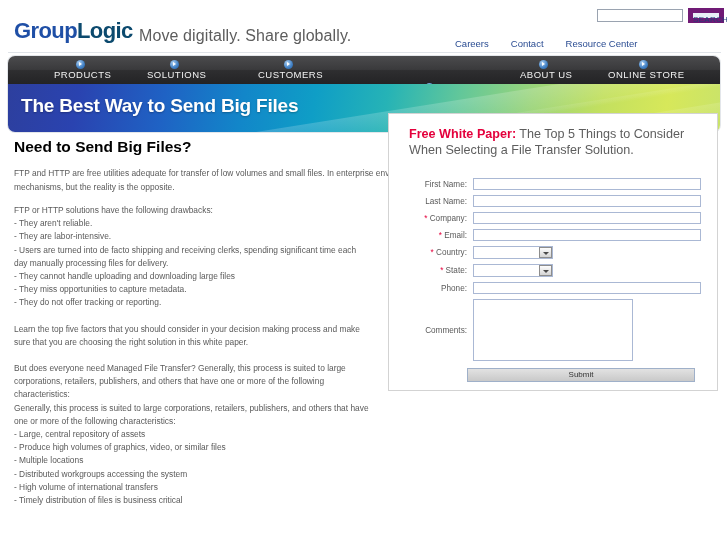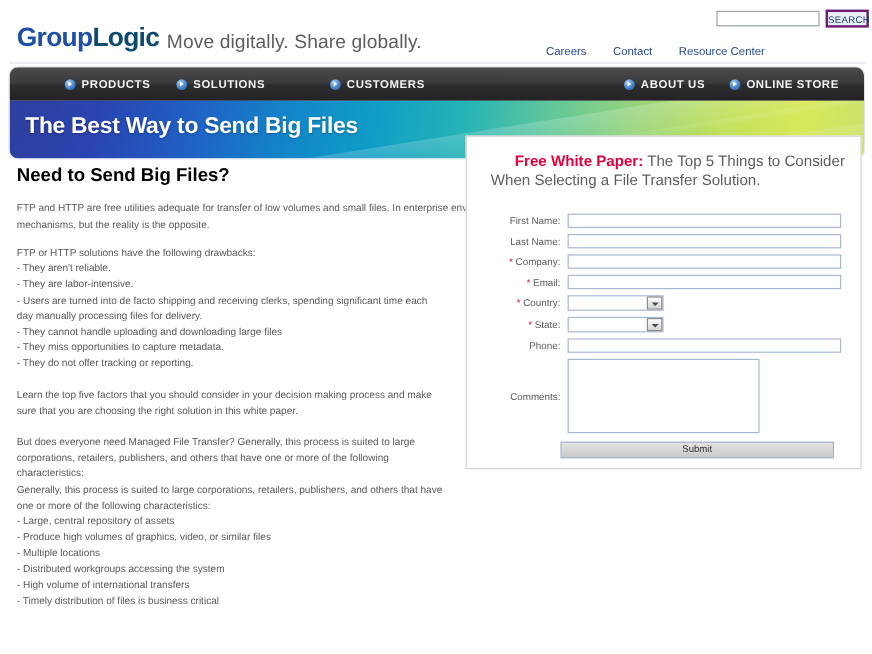--- a/index.html
+++ b/index.html
@@ -29,21 +29,21 @@
     position:absolute;left:597px;top:9px;
     width:86px;height:13px;
     border:1px solid #9aa3b0;background:#ffffff;
     font-size:9px;color:#333;padding:0 2px;
     font-family:"Liberation Sans",sans-serif;
     box-sizing:border-box;
   }
   .search-btn{
     position:absolute;left:688px;top:8px;
     width:36px;height:15px;
-    border:2px solid #701a75;background:#e8eef7;
+    border:5px solid #701a75;background:#e8eef7;
     color:#1f3f7a;font-size:8px;letter-spacing:.3px;
     line-height:13px;text-align:left;
     font-family:"Liberation Sans",sans-serif;
     box-sizing:border-box;cursor:pointer;
   }
   .toplinks{position:absolute;top:33px;left:455px;white-space:nowrap;}
   .toplinks a{
     color:#2a4c92;font-size:9.5px;text-decoration:none;margin-right:22px;
   }
   .hdr-rule{
@@ -58,22 +58,22 @@
     box-shadow:0 0 0 1px #e3e6ea;
     background:#ffffff;
   }
   .nav{
     position:relative;height:28px;width:100%;
     background:linear-gradient(to bottom,#4b4b4d 0%,#3a3a3c 48%,#2e2e30 52%,#232325 100%);
     display:flex;align-items:center;
   }
   .nav-item{
     display:flex;align-items:center;
-    color:#f2f2f2;font-size:9.5px;font-weight:bold;letter-spacing:.5px;
-    white-space:nowrap;cursor:pointer;
+    color:#f2f2f2;font-size:9.5px;font-weight:normal;letter-spacing:.5px;
+    white-space:nowrap;cursor:pointer;flex-direction:column;
   }
   .nav-item .bullet{
     width:9px;height:9px;border-radius:50%;
     background:radial-gradient(circle at 35% 30%,#a9cdf0,#3f7fc4 60%,#2a5e9c 100%);
     margin-right:5px;position:relative;flex:0 0 auto;
   }
   .nav-item .bullet:after{
     content:"";position:absolute;left:3.2px;top:2.2px;
     border-left:3.4px solid #ffffff;
     border-top:2.3px solid transparent;
@@ -136,21 +136,21 @@
 
   
   .panel{
     position:absolute;left:388px;top:113px;width:330px;height:278px;
     border:1px solid #d3d3d3;background:#ffffff;box-sizing:border-box;
   }
   .panel-head{
     position:absolute;left:20px;top:12px;width:296px;
     font-size:12.6px;line-height:16px;color:#5e5e5e;
   }
-  .panel-head .fw{color:#e4003c;font-weight:bold;margin-left:20px;}
+  .panel-head .fw{color:#e4003c;font-weight:bold;}
   .form{position:absolute;left:20px;top:52px;width:296px;margin-top:12px;}
   .frow{display:flex;align-items:center;margin-bottom:5px;}
   .flabel{
     width:58px;text-align:right;padding-right:6px;
     font-size:8.2px;color:#5a5a5a;white-space:nowrap;flex:0 0 auto;
   }
   .flabel .req{color:#e4003c;}
   .finput{
     height:12px;border:1px solid #aab8d4;background:#ffffff;
     box-sizing:border-box;font-size:8px;padding:0 3px;
@@ -208,21 +208,21 @@
   <div class="hero-wrap">
     <div class="nav" id="nav-bar">
         <div class="nav-item" style="position: absolute; left: 46px;">
           <span class="bullet"></span>
           <span>PRODUCTS</span>
         </div>
         <div class="nav-item" style="position: absolute; left: 139px;">
           <span class="bullet"></span>
           <span>SOLUTIONS</span>
         </div>
-        <div class="nav-item" style="position: absolute; left: 250px; margin-left: 17px;">
+        <div class="nav-item" style="position: absolute; left: 250px;">
           <span class="bullet"></span>
           <span>CUSTOMERS</span>
         </div>
         <div class="nav-item" style="position: absolute; left: 360px; margin-top: 45px;">
           <span class="bullet"></span>
           <span>PARTNERS &amp; RESELLERS</span>
         </div>
         <div class="nav-item" style="position: absolute; left: 512px;">
           <span class="bullet"></span>
           <span>ABOUT US</span>

